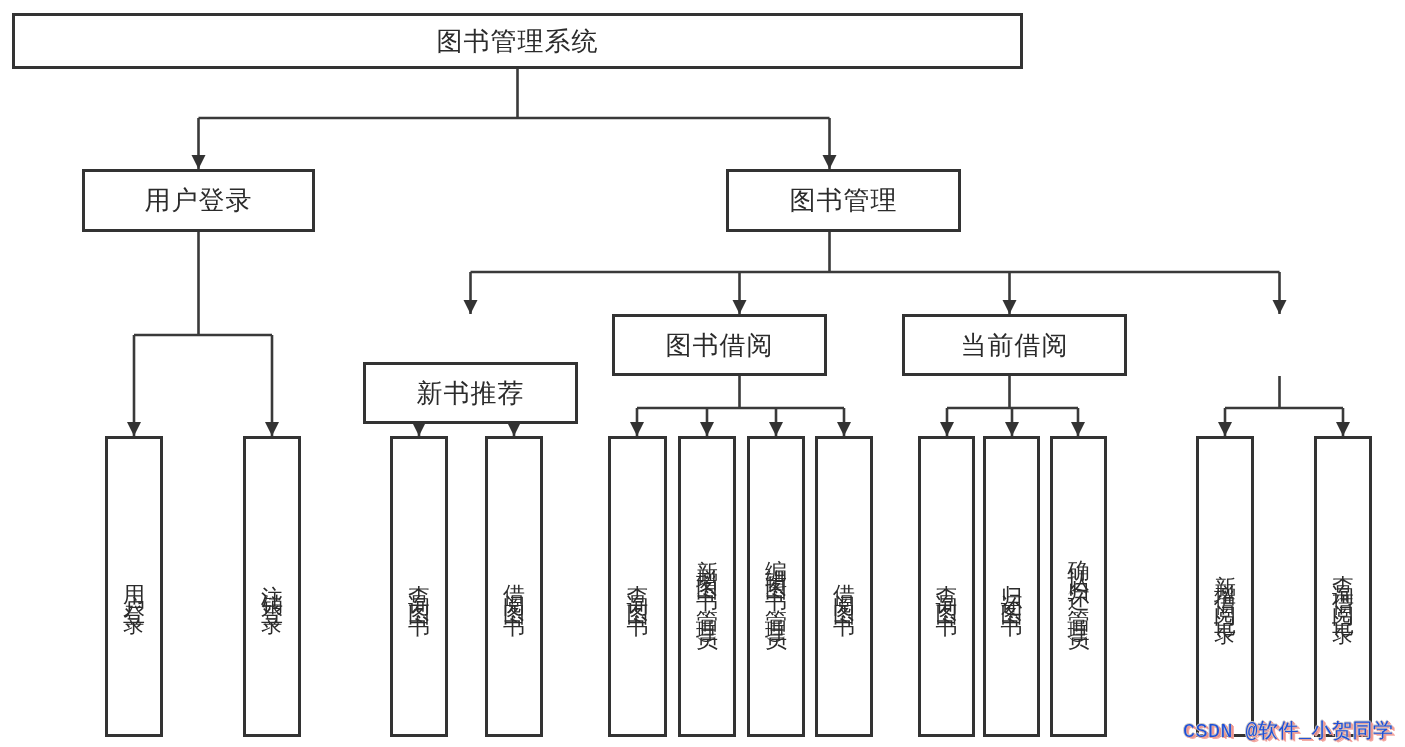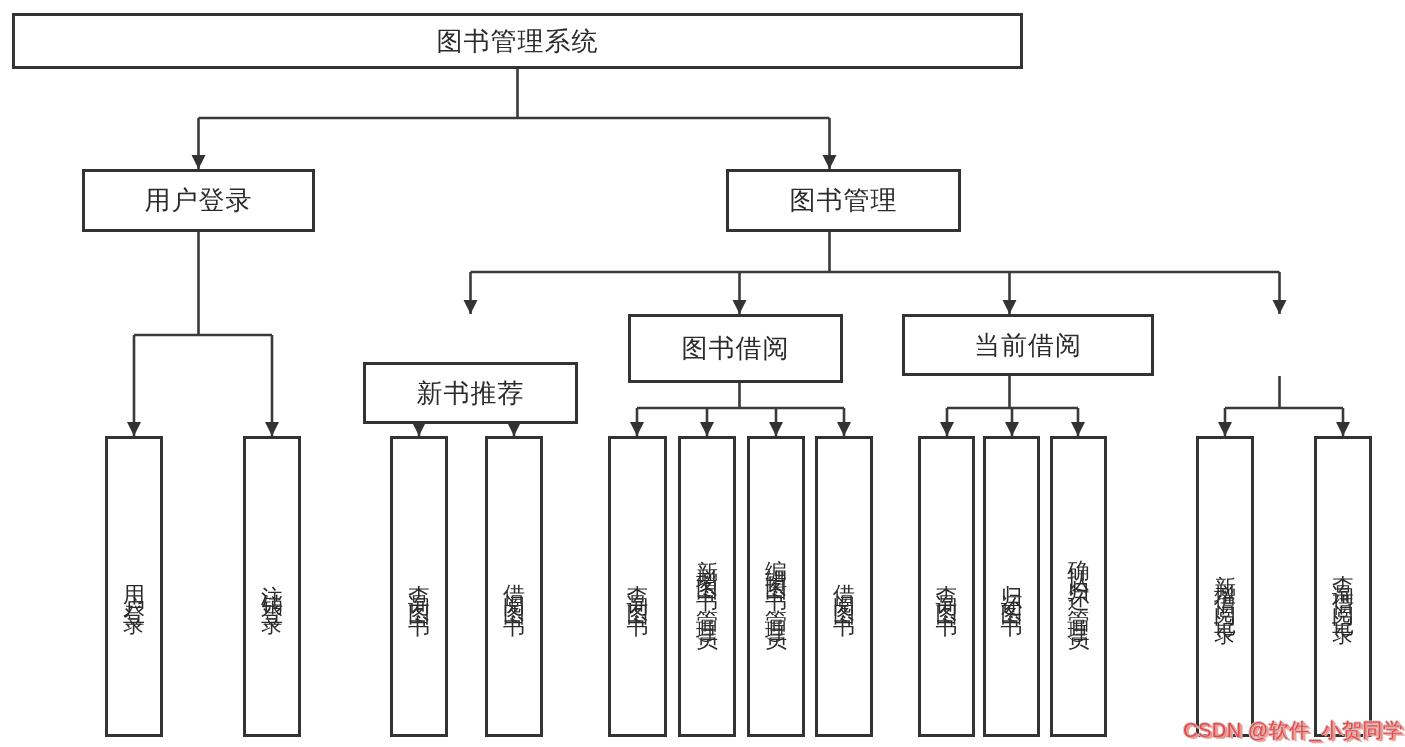--- a/index.html
+++ b/index.html
@@ -43,30 +43,31 @@
     letter-spacing: 10px;
     line-height: 1;
   }
 
   .watermark {
     position: absolute;
     left: 1183px;
     top: 717px;
     font-size: 20px;
     white-space: nowrap;
-    color: #ef4444;
+    color: #1d4ed8;
     letter-spacing: 0.5px;
     z-index: 10;
     text-shadow:
       -1px 0 0 #c9c9c9,
       0 -1px 0 #c9c9c9,
       1px 0 0 #e0a29d,
       0 1px 0 #e0a29d,
       2px 1px 0 #ef8f88,
       3px 2px 0 #f4a9a3;
+    font-family: Liberation Mono, monospace;
   }
 </style>
 </head>
 <body>
 
 <div class="canvas">
 
   <svg class="wires" viewBox="0 0 1405 747">
     <defs>
       <marker id="arrow" viewBox="0 0 10 10" refX="10" refY="5" markerWidth="7.5" markerHeight="5.4" orient="auto">
@@ -107,22 +108,22 @@
     <path class="wire" d="M1225 408 V436" marker-end="url(#arrow)"></path>
     <path class="wire" d="M1343 408 V436" marker-end="url(#arrow)"></path>
   </svg>
 
   <div class="node h-node" style="left:12px; top:13px; width:1011px; height:56px;">图书管理系统</div>
 
   <div class="node h-node" style="left:82px; top:169px; width:233px; height:63px;">用户登录</div>
   <div class="node h-node" style="left:712px; top:169px; width:235px; height:63px;margin-left:14px;">图书管理</div>
 
   <div class="node h-node" style="left:363px; top:314px; width:215px; height:62px;margin-top:48px;">新书推荐</div>
-  <div class="node h-node" style="left:628px; top:314px; width:215px; height:69px;">图书借阅</div>
-  <div class="node h-node" style="left:902px; top:314px; width:252px; height:62px;">当前借阅</div>
+  <div class="node h-node" style="left:612px; top:314px; width:215px; height:62px;">图书借阅</div>
+  <div class="node h-node" style="left:902px; top:314px; width:225px; height:62px;">当前借阅</div>
 
   <div class="node v-node" style="left:105px; top:436px; width:58px; height:301px;">用户登录</div>
   <div class="node v-node" style="left:243px; top:436px; width:58px; height:301px;">注销登录</div>
 
   <div class="node v-node" style="left:390px; top:436px; width:58px; height:301px;">查询图书</div>
   <div class="node v-node" style="left:485px; top:436px; width:58px; height:301px;">借阅图书</div>
 
   <div class="node v-node" style="left:608px; top:436px; width:59px; height:301px;">查询图书</div>
   <div class="node v-node" style="left:678px; top:436px; width:58px; height:301px;">新增图书（管理员）</div>
   <div class="node v-node" style="left:747px; top:436px; width:58px; height:301px;">编辑图书（管理员）</div>

